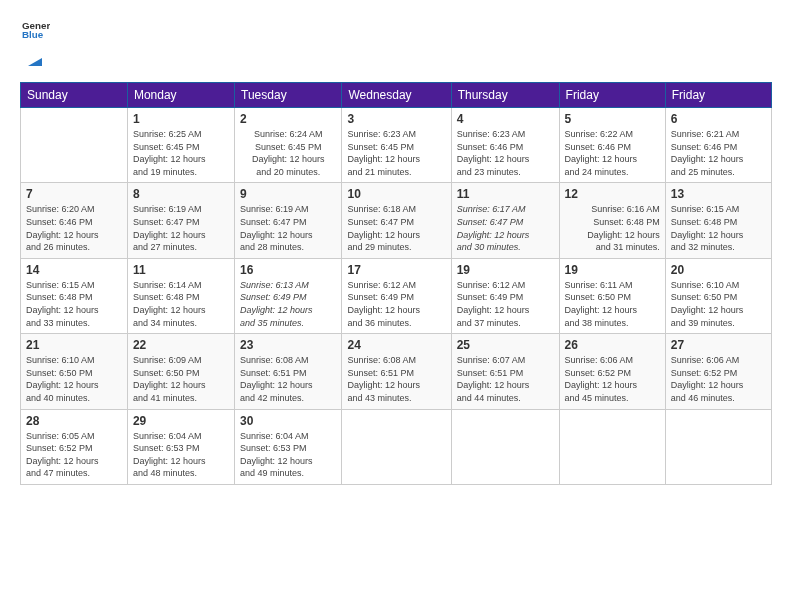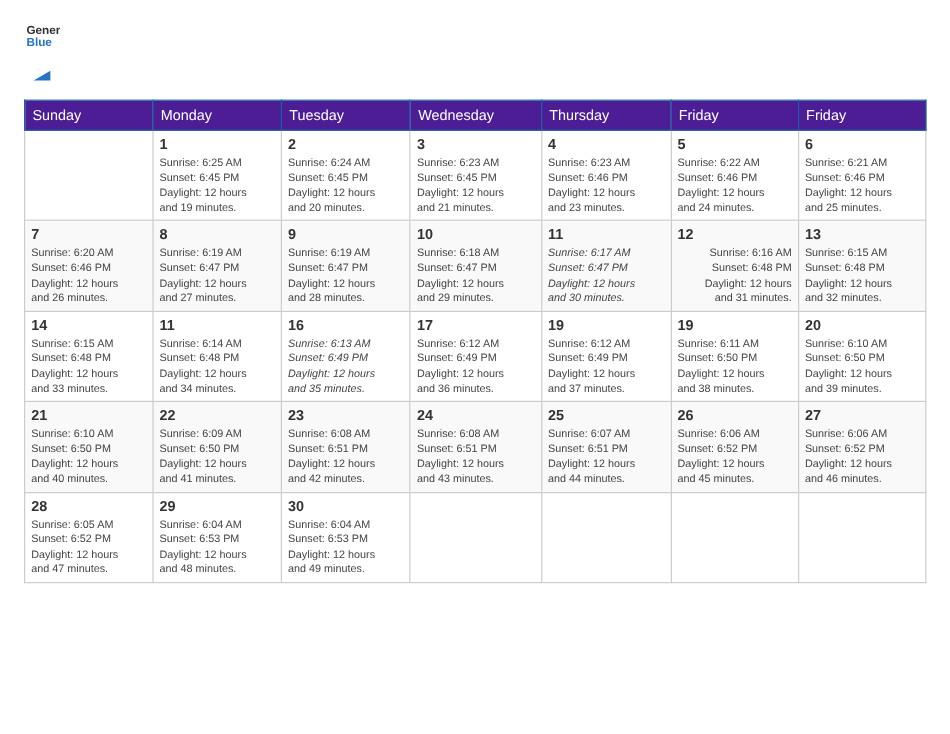--- a/index.html
+++ b/index.html
@@ -130,21 +130,21 @@
           <td class="empty-cell"></td>
           <td>
             <div class="day-number">1</div>
             <div class="day-info" style="white-space: pre-line;">Sunrise: 6:25 AM
 Sunset: 6:45 PM
 Daylight: 12 hours
 and 19 minutes.</div>
           </td>
           <td>
             <div class="day-number">2</div>
-            <div class="day-info" style="white-space: pre-line;">Sunrise: 6:24 AM
+            <div class="day-info" style="white-space: pre-line; text-align: center;">Sunrise: 6:24 AM
 Sunset: 6:45 PM
 Daylight: 12 hours
 and 20 minutes.</div>
           </td>
           <td>
             <div class="day-number">3</div>
             <div class="day-info" style="white-space: pre-line;">Sunrise: 6:23 AM
 Sunset: 6:45 PM
 Daylight: 12 hours
 and 21 minutes.</div>

